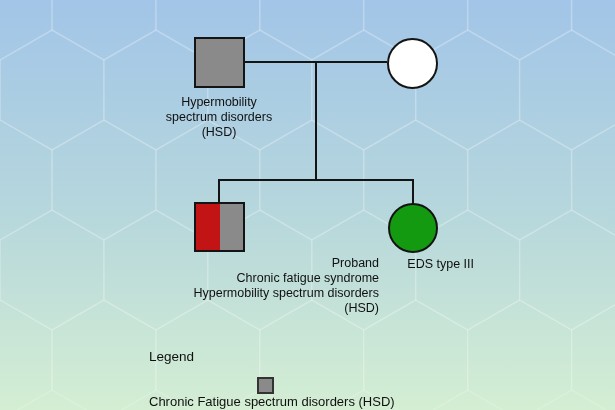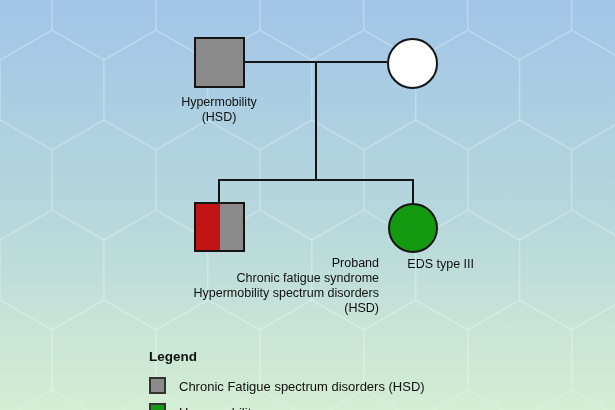--- a/index.html
+++ b/index.html
@@ -39,22 +39,22 @@
   #sib2-shape{left:388px;top:203px;width:50px;height:50px;border-radius:50%;background:var(--affected-green);}
 
   
   .lbl{position:absolute;font-size:12.5px;line-height:15px;color:var(--text);}
   #father-label{left:139px;top:95px;width:160px;text-align:center;}
   #proband-label{left:149px;top:256px;width:230px;text-align:right;}
   #sib2-label{left:354px;top:257px;width:120px;text-align:right;}
 
   
   #legend{position:absolute;left:149px;top:349px;}
-  #legend-title{font-weight:bold;font-size:13.5px;margin-bottom:13px;}
-  .legend-row{display:flex;align-items:flex-end;margin-bottom:9px;}
+  #legend-title{font-weight:normal;font-size:13.5px;margin-bottom:13px;}
+  .legend-row{display:flex;align-items:center;margin-bottom:9px;flex-direction:column;}
   .swatch{width:17px;height:17px;border:2px solid #333;margin-right:13px;flex:0 0 auto;}
   .swatch.gray{background:var(--affected-gray);}
   .swatch.green{background:var(--affected-green);}
   .legend-label{font-size:13px;white-space:nowrap;}
 </style>
 </head>
 <body>
 
 <div id="stage">
 
@@ -121,20 +121,21 @@
   <div class="line" style="left:218px;top:179px;width:2px;height:25px;"></div>
   <div class="line" style="left:412px;top:179px;width:2px;height:27px;"></div>
 
   <div id="father-shape" class="shape square"></div>
   <div id="mother-shape" class="shape circle"></div>
   <div id="proband-shape" class="shape"></div>
   <div id="sib2-shape" class="shape"></div>
 
   <div id="father-label" class="lbl">
     <div>Hypermobility</div>
+    <div>spectrum disorders</div>
     <div>(HSD)</div>
   </div>
 
   <div id="proband-label" class="lbl">
     <div>Proband</div>
     <div>Chronic fatigue syndrome</div>
     <div>Hypermobility spectrum disorders</div>
     <div>(HSD)</div>
   </div>
 

